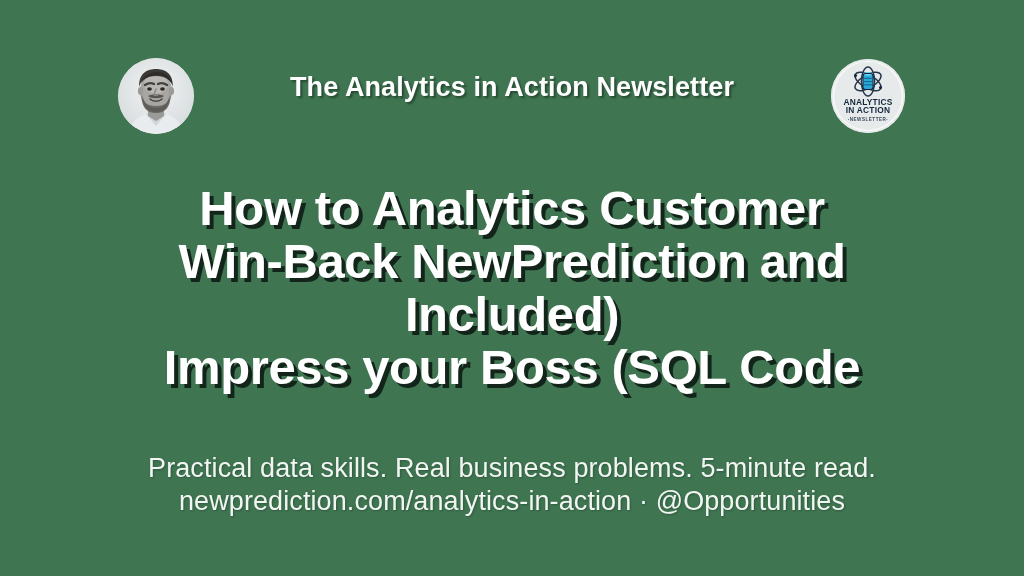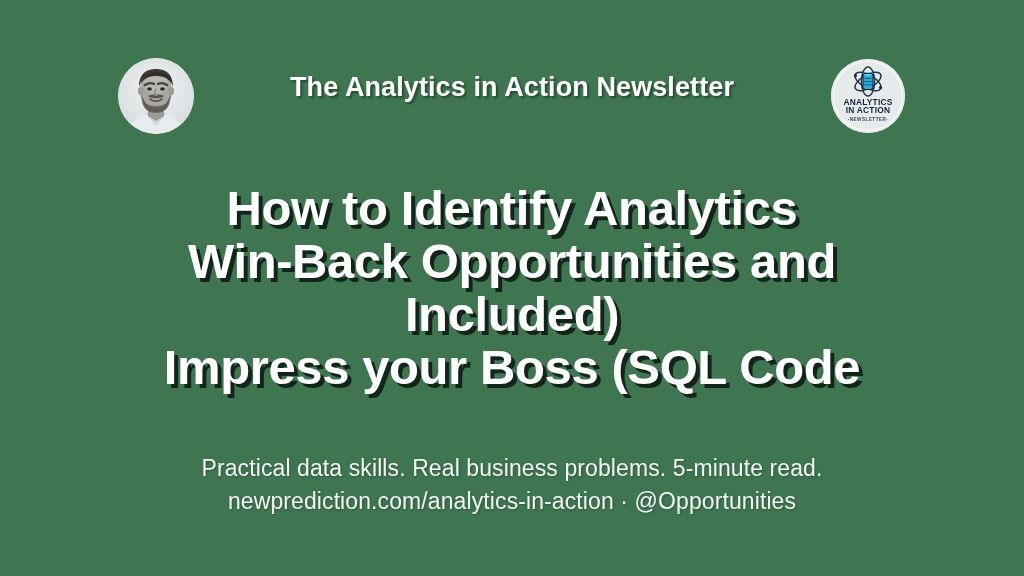--- a/index.html
+++ b/index.html
@@ -91,21 +91,21 @@
   #footer {
     position: absolute;
     left: 0;
     top: 452px;
     width: 1024px;
     text-align: center;
   }
   #footer .fline {
     display: block;
     color: #f2f6f3;
-    font-size: 23px;
+    font-size: 27px;
     line-height: 33px;
     font-weight: 400;
     letter-spacing: 0.1px;
     white-space: nowrap;
     text-shadow: 1px 1px 2px rgba(20, 42, 28, 0.35);
   }
 </style>
 </head>
 <body>
 
@@ -188,22 +188,22 @@
         </g>
 
         <text x="37" y="45.6" text-anchor="middle" fill="#14263c" font-family="Liberation Sans, sans-serif" font-size="8.4" font-weight="bold" letter-spacing="0.2">ANALYTICS</text>
         <text x="37" y="54.4" text-anchor="middle" fill="#14263c" font-family="Liberation Sans, sans-serif" font-size="8.4" font-weight="bold" letter-spacing="0.2">IN ACTION</text>
         <text x="37" y="62.2" text-anchor="middle" fill="#3c4a5c" font-family="Liberation Sans, sans-serif" font-size="4.6" font-weight="bold" letter-spacing="0.5">·NEWSLETTER·</text>
       </svg>
     </div>
   </div>
 
   <div id="main-title">
-    <span class="tline">How to Identify Analytics</span>
-    <span class="tline">Win-Back Opportunities and</span>
+    <span class="tline">How to Analytics Customer</span>
+    <span class="tline">Win-Back NewPrediction and</span>
     <span class="tline">Included)</span>
     <span class="tline">Impress your Boss (SQL Code</span>
   </div>
 
   <div id="footer">
     <span class="fline">Practical data skills. Real business problems. 5-minute read.</span>
     <span class="fline">newprediction.com/analytics-in-action · @Opportunities</span>
   </div>
 
 </div>

